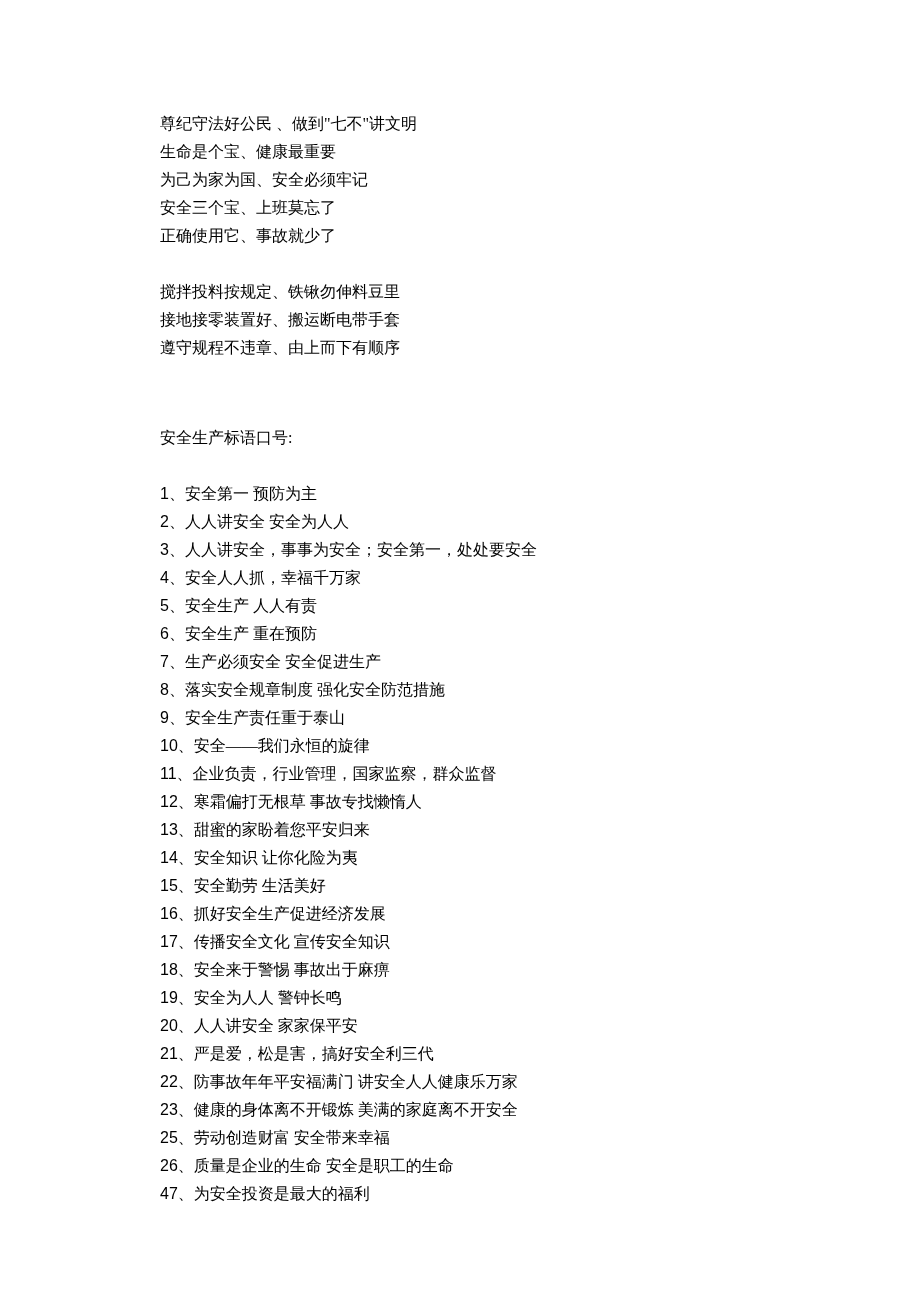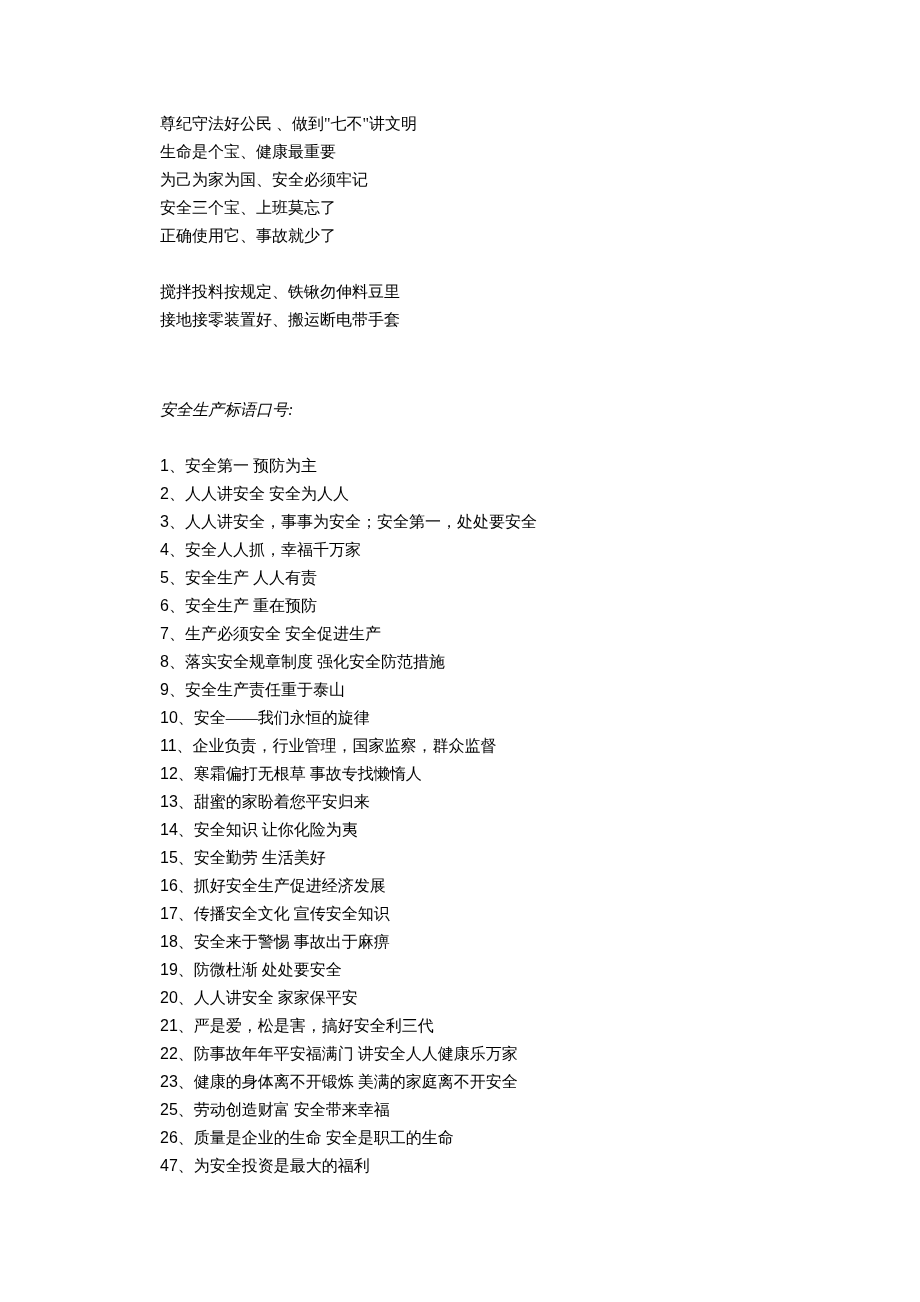--- a/index.html
+++ b/index.html
@@ -19,21 +19,20 @@
     }
     .block {
       margin-bottom: 28px;
     }
     .line {
       white-space: pre-wrap;
     }
     .section-title {
       margin-top: 62px;
       margin-bottom: 28px;
-      font-style: italic;
     }
     .list-item {
       display: block;
     }
     .num {
       font-family: Arial, sans-serif;
     }
   </style>
 </head>
 <body>
@@ -44,20 +43,21 @@
     <div class="line">尊纪守法好公民 、做到"七不"讲文明</div>
     <div class="line">生命是个宝、健康最重要</div>
     <div class="line">为己为家为国、安全必须牢记</div>
     <div class="line">安全三个宝、上班莫忘了</div>
     <div class="line">正确使用它、事故就少了</div>
   </div>
 
   <div class="block">
     <div class="line">搅拌投料按规定、铁锹勿伸料豆里</div>
     <div class="line">接地接零装置好、搬运断电带手套</div>
+    <div class="line">遵守规程不违章、由上而下有顺序</div>
   </div>
 
   <div class="section-title">安全生产标语口号:</div>
 
   <div class="block" id="slogan-list">
       <div class="list-item"><span class="num">1</span><span>、</span><span>安全第一 预防为主</span></div>
       <div class="list-item"><span class="num">2</span><span>、</span><span>人人讲安全 安全为人人</span></div>
       <div class="list-item"><span class="num">3</span><span>、</span><span>人人讲安全，事事为安全；安全第一，处处要安全</span></div>
       <div class="list-item"><span class="num">4</span><span>、</span><span>安全人人抓，幸福千万家</span></div>
       <div class="list-item"><span class="num">5</span><span>、</span><span>安全生产 人人有责</span></div>
@@ -67,21 +67,21 @@
       <div class="list-item"><span class="num">9</span><span>、</span><span>安全生产责任重于泰山</span></div>
       <div class="list-item"><span class="num">10</span><span>、</span><span>安全——我们永恒的旋律</span></div>
       <div class="list-item"><span class="num">11</span><span>、</span><span>企业负责，行业管理，国家监察，群众监督</span></div>
       <div class="list-item"><span class="num">12</span><span>、</span><span>寒霜偏打无根草 事故专找懒惰人</span></div>
       <div class="list-item"><span class="num">13</span><span>、</span><span>甜蜜的家盼着您平安归来</span></div>
       <div class="list-item"><span class="num">14</span><span>、</span><span>安全知识 让你化险为夷</span></div>
       <div class="list-item"><span class="num">15</span><span>、</span><span>安全勤劳 生活美好</span></div>
       <div class="list-item"><span class="num">16</span><span>、</span><span>抓好安全生产促进经济发展</span></div>
       <div class="list-item"><span class="num">17</span><span>、</span><span>传播安全文化 宣传安全知识</span></div>
       <div class="list-item"><span class="num">18</span><span>、</span><span>安全来于警惕 事故出于麻痹</span></div>
-      <div class="list-item"><span class="num">19</span><span>、</span><span>防微杜渐 处处要安全</span></div>
+      <div class="list-item"><span class="num">19</span><span>、</span><span>安全为人人 警钟长鸣</span></div>
       <div class="list-item"><span class="num">20</span><span>、</span><span>人人讲安全 家家保平安</span></div>
       <div class="list-item"><span class="num">21</span><span>、</span><span>严是爱，松是害，搞好安全利三代</span></div>
       <div class="list-item"><span class="num">22</span><span>、</span><span>防事故年年平安福满门 讲安全人人健康乐万家</span></div>
       <div class="list-item"><span class="num">23</span><span>、</span><span>健康的身体离不开锻炼 美满的家庭离不开安全</span></div>
       <div class="list-item"><span class="num">25</span><span>、</span><span>劳动创造财富 安全带来幸福</span></div>
       <div class="list-item"><span class="num">26</span><span>、</span><span>质量是企业的生命 安全是职工的生命</span></div>
       <div class="list-item"><span class="num">47</span><span>、</span><span>为安全投资是最大的福利</span></div>
     </div>
 
 </div>

